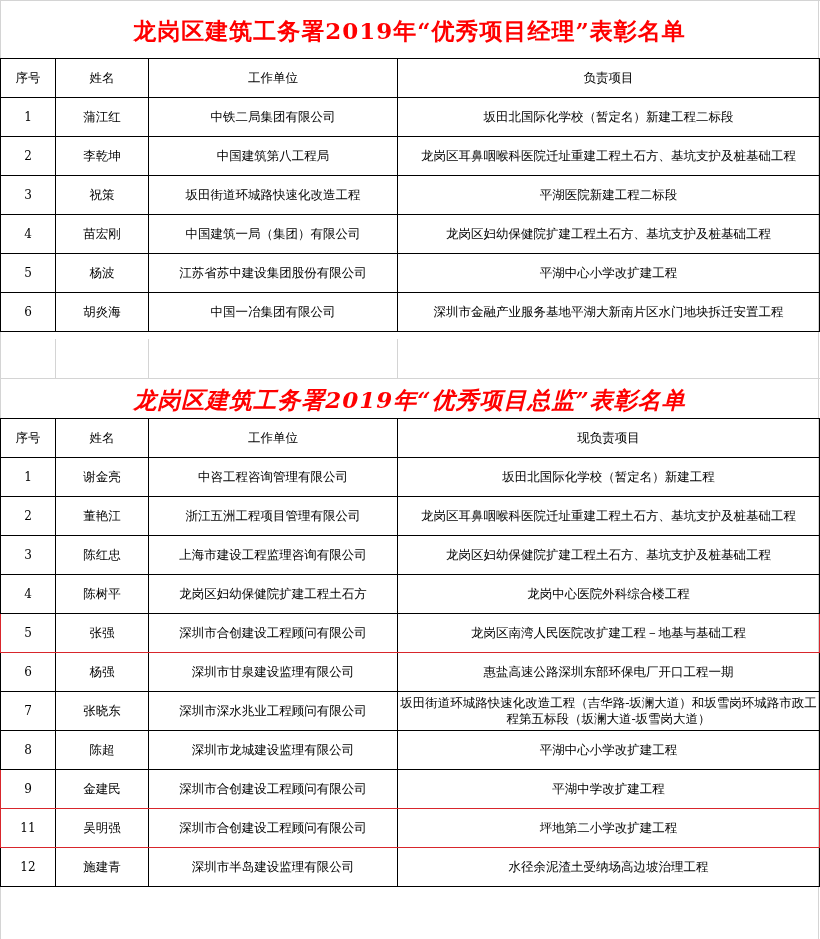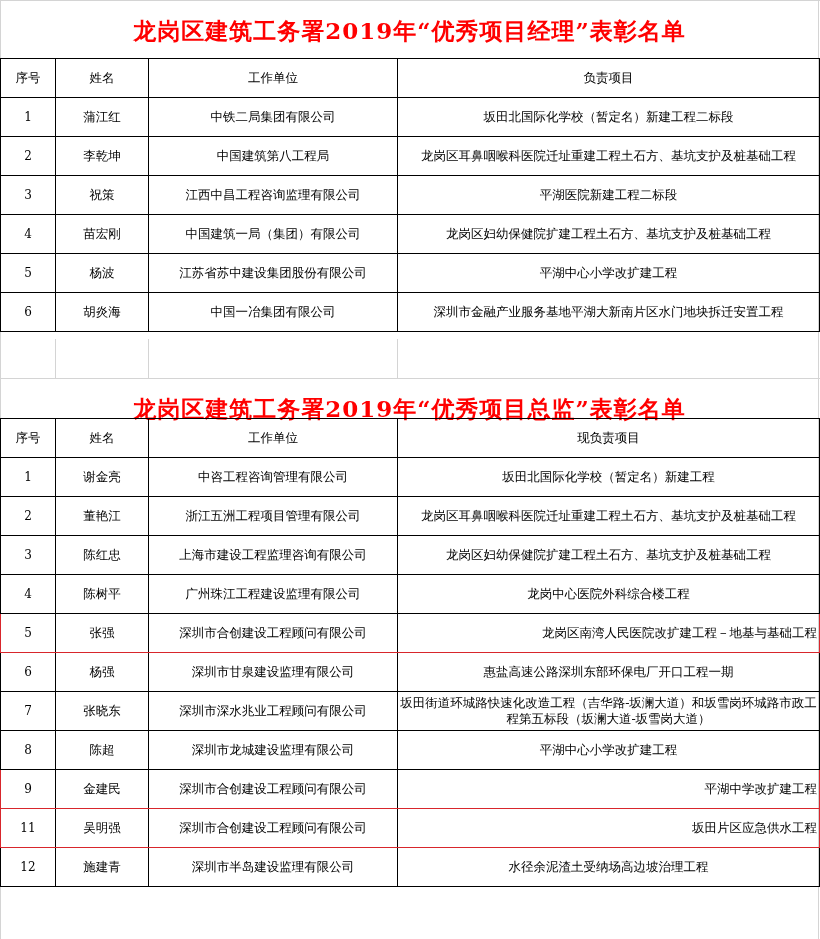--- a/index.html
+++ b/index.html
@@ -79,21 +79,20 @@
 
     tr.highlight td {
       border-top: 1.5px solid #d8262c;
       border-bottom: 1.5px solid #d8262c;
     }
     tr.highlight td:first-child {
       border-left: 1.5px solid #d8262c;
     }
     tr.highlight td:last-child {
       border-right: 1.5px solid #d8262c;
-      text-align: right;
     }
     td.wrap {
       line-height: 17px;
       font-size: 12.5px;
       font-family: Liberation Serif, serif;
     }
   </style>
 </head>
 <body>
 
@@ -133,21 +132,21 @@
       </tr>
       <tr>
         <td class="num">2</td>
         <td>李乾坤</td>
         <td>中国建筑第八工程局</td>
         <td>龙岗区耳鼻咽喉科医院迁址重建工程土石方、基坑支护及桩基础工程</td>
       </tr>
       <tr>
         <td class="num">3</td>
         <td>祝策</td>
-        <td>江西中昌工程咨询监理有限公司</td>
+        <td>坂田街道环城路快速化改造工程</td>
         <td>平湖医院新建工程二标段</td>
       </tr>
       <tr>
         <td class="num">4</td>
         <td>苗宏刚</td>
         <td>中国建筑一局（集团）有限公司</td>
         <td>龙岗区妇幼保健院扩建工程土石方、基坑支护及桩基础工程</td>
       </tr>
       <tr>
         <td class="num">5</td>
@@ -157,21 +156,21 @@
       </tr>
       <tr>
         <td class="num">6</td>
         <td>胡炎海</td>
         <td>中国一冶集团有限公司</td>
         <td>深圳市金融产业服务基地平湖大新南片区水门地块拆迁安置工程</td>
       </tr>
     </tbody>
   </table>
 
-  <div class="title" style="top:389px;">龙岗区建筑工务署2019年“优秀项目总监”表彰名单</div>
+  <div class="title" style="top:380px;font-style:italic;">龙岗区建筑工务署2019年“优秀项目总监”表彰名单</div>
 
   <table class="roster" style="top:418px;">
     <colgroup>
       <col class="c-no">
         <col class="c-name">
         <col class="c-org">
         <col class="c-proj">
     </colgroup>
     <thead>
       <tr>
@@ -196,21 +195,21 @@
       </tr>
       <tr>
         <td class="num">3</td>
         <td>陈红忠</td>
         <td>上海市建设工程监理咨询有限公司</td>
         <td>龙岗区妇幼保健院扩建工程土石方、基坑支护及桩基础工程</td>
       </tr>
       <tr>
         <td class="num">4</td>
         <td>陈树平</td>
-        <td>广州珠江工程建设监理有限公司</td>
+        <td>龙岗区妇幼保健院扩建工程土石方</td>
         <td>龙岗中心医院外科综合楼工程</td>
       </tr>
       <tr class="highlight">
         <td class="num">5</td>
         <td>张强</td>
         <td>深圳市合创建设工程顾问有限公司</td>
         <td>龙岗区南湾人民医院改扩建工程－地基与基础工程</td>
       </tr>
       <tr>
         <td class="num">6</td>
@@ -233,21 +232,21 @@
       <tr class="highlight">
         <td class="num">9</td>
         <td>金建民</td>
         <td>深圳市合创建设工程顾问有限公司</td>
         <td>平湖中学改扩建工程</td>
       </tr>
       <tr class="highlight">
         <td class="num">11</td>
         <td>吴明强</td>
         <td>深圳市合创建设工程顾问有限公司</td>
-        <td>坂田片区应急供水工程</td>
+        <td>坪地第二小学改扩建工程</td>
       </tr>
       <tr>
         <td class="num">12</td>
         <td>施建青</td>
         <td>深圳市半岛建设监理有限公司</td>
         <td>水径余泥渣土受纳场高边坡治理工程</td>
       </tr>
     </tbody>
   </table>
 

